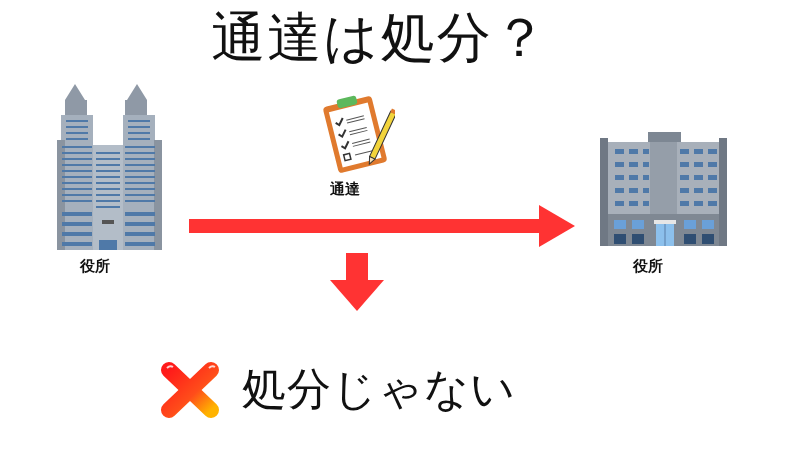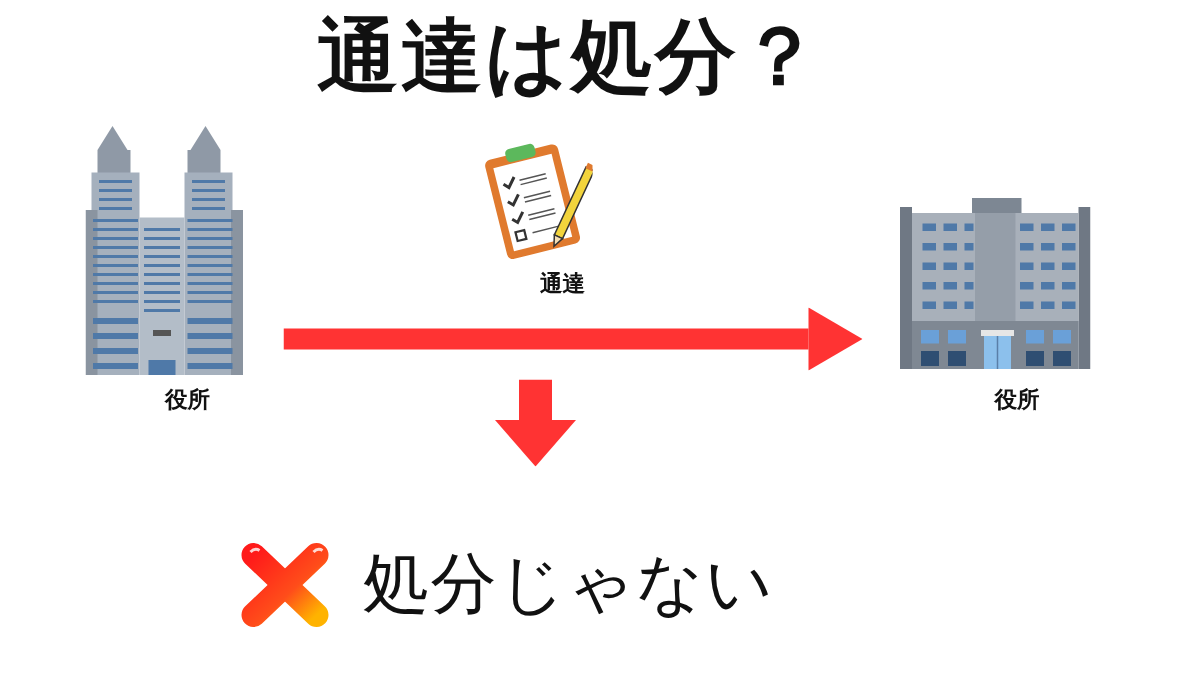--- a/index.html
+++ b/index.html
@@ -1,20 +1,20 @@
 <!DOCTYPE html>
 <html><head>
 <meta charset="utf-8">
 <style>
   html, body { margin: 0; padding: 0; }
   body { width: 800px; height: 450px; background: #ffffff; position: relative; overflow: hidden;
          font-family: "DejaVu Sans", "Liberation Sans", sans-serif; color: #111; }
   .abs { position: absolute; }
-  .title { left: 0; width: 760px; top: 2px; text-align: center; font-size: 54px; font-weight: bold; letter-spacing: 2px; }
-  .label { font-size: 15px; font-weight: bold; text-align: right; }
+  .title { left: 0; width: 760px; top: 2px; text-align: center; font-size: 54px; font-weight: normal; letter-spacing: 2px; }
+  .label { font-size: 15px; font-weight: bold; text-align: left; }
   .result-text { left: 242px; top: 360px; font-size: 44px; font-weight: normal; letter-spacing: 1px; }
 </style>
 </head>
 <body>
 
 <div class="abs title">通達は処分？</div>
 
 <div class="abs" style="left:57px; top:80px; width:105px; height:170px;">
   <svg width="105" height="170" viewBox="0 0 105 170">
 

